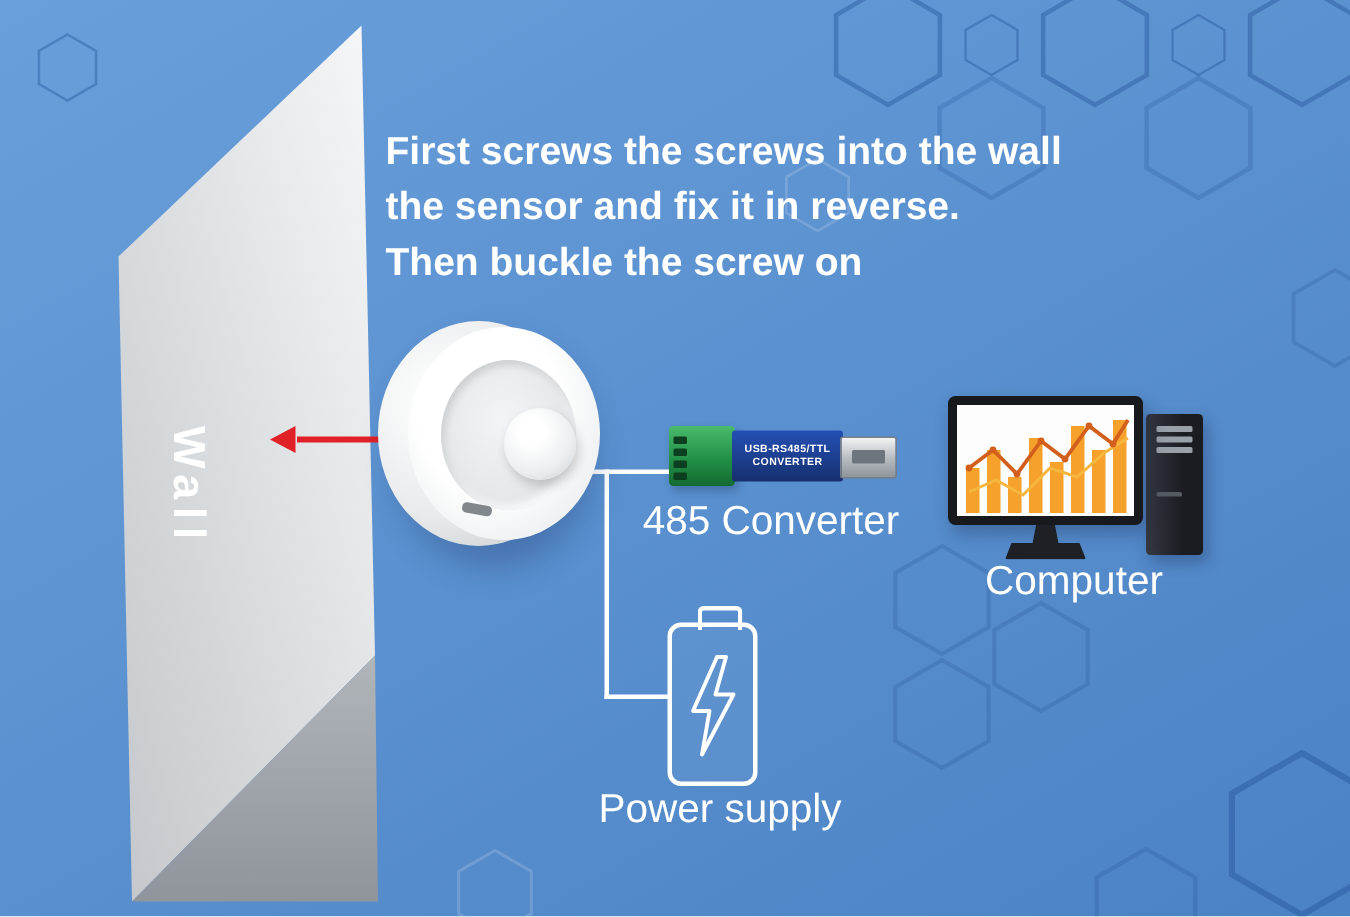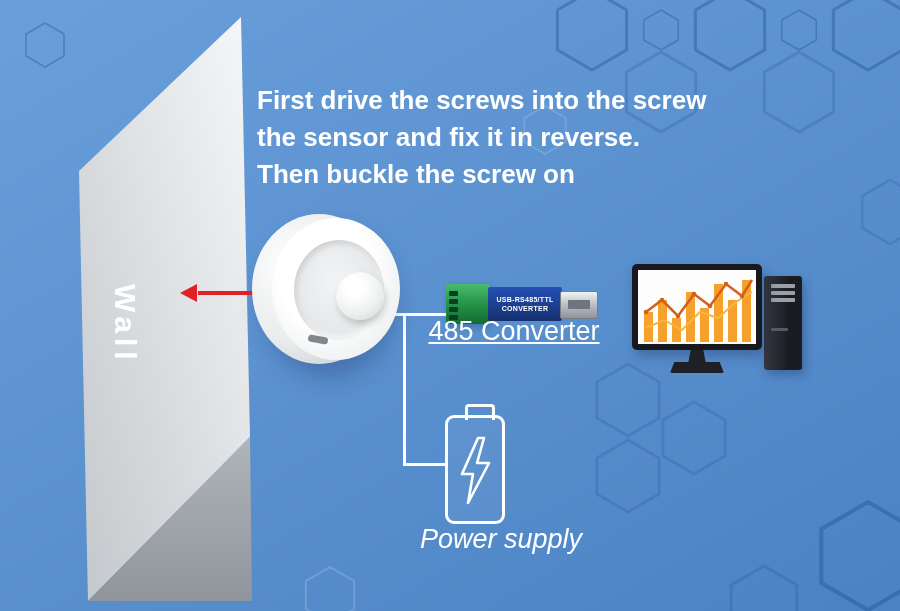--- a/index.html
+++ b/index.html
@@ -141,21 +141,21 @@
         <i style="top:31px"></i>
     </div>
     <div class="pcb">
       <div>USB-RS485/TTL</div>
       <div>CONVERTER</div>
     </div>
     <div class="usb">
         <i></i>
       </div>
   </div>
-  <div class="label" style="left:402px;top:316px;width:224px;text-decoration:underline;">485 Converter</div>
+  <div class="label" style="left:402px;top:332px;width:224px;">485 Converter</div>
 
   <div class="computer">
     <div class="tower">
       <i style="top:8px"></i>
         <i style="top:15px"></i>
         <i style="top:22px"></i>
       <i class="slot"></i>
     </div>
     <div class="bezel">
       <div class="screen">
@@ -180,30 +180,31 @@
               <circle cx="72" cy="36" r="2.3"></circle>
               <circle cx="88" cy="14" r="2.3"></circle>
             <circle cx="104" cy="26" r="2.3"></circle>
           </g>
         </svg>
       </div>
     </div>
     <div class="neck"></div>
     <div class="base"></div>
   </div>
+  <div class="label" style="left:616px;top:372px;width:200px;">Computer</div>
 
   <div class="power">
     <div class="bat-cap"></div>
     <div class="bat-body">
       <svg width="54" height="103" viewBox="0 0 54 103">
         <polygon points="30,20 14,56 25,56 20,85 41,45 29,45 36,20" fill="none" stroke="#ffffff" stroke-width="2.6" stroke-linejoin="round"></polygon>
       </svg>
     </div>
   </div>
-  <div class="label" style="left:391px;top:524px;width:220px;font-style:italic;">Power supply</div>
+  <div class="label" style="left:370px;top:524px;width:220px;">Power supply</div>
 
   <div class="instructions">
-    <div>First drive the screws into the screw</div>
+    <div>First screws the screws into the wall</div>
     <div>the sensor and fix it in reverse.</div>
     <div>Then buckle the screw on</div>
   </div>
 
 </div>
 
 </body></html>

